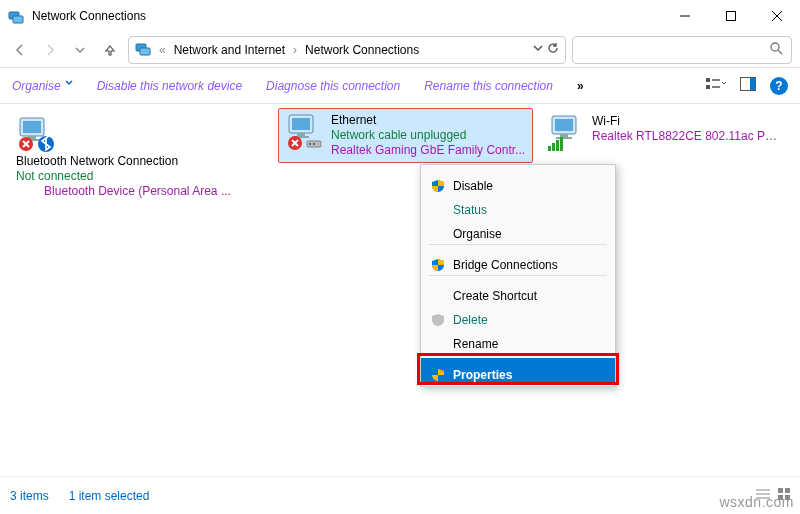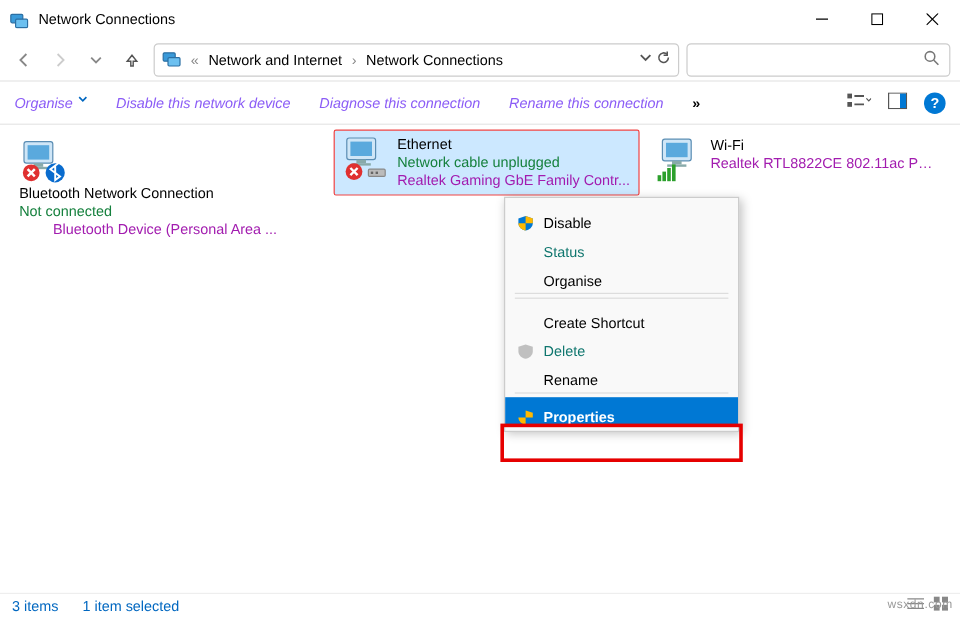--- a/index.html
+++ b/index.html
@@ -28,23 +28,23 @@
   .conn .c-line1 { color: #000; white-space:nowrap; overflow:hidden; text-overflow:ellipsis; }
   .conn .c-line2 { color: #15803d; white-space:nowrap; overflow:hidden; text-overflow:ellipsis; }
   .conn .c-line3 { color: #a21caf; white-space:nowrap; overflow:hidden; text-overflow:ellipsis;text-align:center; }
   .ctx-menu { position: absolute; left: 420px; top: 164px; width: 196px; background: #f9f9f9; border: 1px solid #ccc; box-shadow: 2px 2px 8px rgba(0,0,0,.25); padding: 4px 2px; }
   .ctx-item { height: 24px; display: flex; align-items: flex-end; padding: 0 10px 0 8px; gap: 8px; font-size: 12px; position:relative; }
   .ctx-item.dis { color: #0f766e; }
   .ctx-sep { height: 1px; background: #ddd; margin: 3px 6px; }
   .ctx-item .shield { width: 14px; height: 14px; flex-shrink:0; }
   .ctx-highlight-box { position:absolute; left: 417px; top: 352px; width: 202px; height: 32px; border: 3px solid #e60000; pointer-events:none; }
   .ctx-item.props { background: #0078d4; color: #fff; font-weight: 600; margin: 0 -2px; padding-left:10px; }
-  .statusbar { position:absolute; bottom:0; left:0; right:0; height:20px; display:flex; align-items:center; padding:0 10px; gap:20px; font-size:12px; color:#0067c0; border-top:1px solid #eee; }
+  .statusbar { position:absolute; bottom:0; left:0; right:0; height:38px; display:flex; align-items:center; padding:0 10px; gap:20px; font-size:12px; color:#0067c0; border-top:1px solid #eee; }
   .status-right { margin-left:auto; color:#888; display:flex; gap:8px; align-items:center; }
-  .watermark { position:absolute; right:6px; bottom:4px; font-size:10px; color:#999; letter-spacing:0.5px; }
+  .watermark { position:absolute; right:6px; bottom:4px; font-size:14px; color:#999; letter-spacing:0.5px; }
   .help-circle { width:18px; height:18px; border-radius:50%; background:#0078d4; color:#fff; display:flex; align-items:center; justify-content:center; font-size:12px; font-weight:bold; }
 </style>
 </head>
 <body>
 
 <div class="titlebar">
   <span class="app-icon">
     <svg viewBox="0 0 16 16">
         <rect x="1" y="4" width="10" height="7" rx="1" fill="#3a9ad9" stroke="#2b6fa3"></rect>
         <rect x="5" y="8" width="10" height="7" rx="1" fill="#6cc0f0" stroke="#2b6fa3"></rect>
@@ -219,20 +219,28 @@
     </div>
     <div class="ctx-item dis">
       <span class="shield"></span>
       <span>Status</span>
     </div>
     <div class="ctx-item">
       <span class="shield"></span>
       <span>Organise</span>
     </div>
     <div class="ctx-sep"></div>
+    <div class="ctx-item">
+      <span class="shield"><svg viewBox="0 0 14 14">
+            <path d="M7 1 L13 3 V7 C13 10 10 13 7 13 C4 13 1 10 1 7 V3 Z" fill="#0078d4"></path>
+            <path d="M7 1 L13 3 V7 H7 Z" fill="#ffb900"></path>
+            <path d="M7 7 H1 V7 C1 10 4 13 7 13 Z" fill="#ffb900"></path>
+          </svg></span>
+      <span>Bridge Connections</span>
+    </div>
     <div class="ctx-sep"></div>
     <div class="ctx-item">
       <span class="shield"></span>
       <span>Create Shortcut</span>
     </div>
     <div class="ctx-item dis">
       <span class="shield"><svg viewBox="0 0 14 14">
             <path d="M7 1 L13 3 V7 C13 10 10 13 7 13 C4 13 1 10 1 7 V3 Z" fill="#c0c0c0"></path>
           </svg></span>
       <span>Delete</span>

